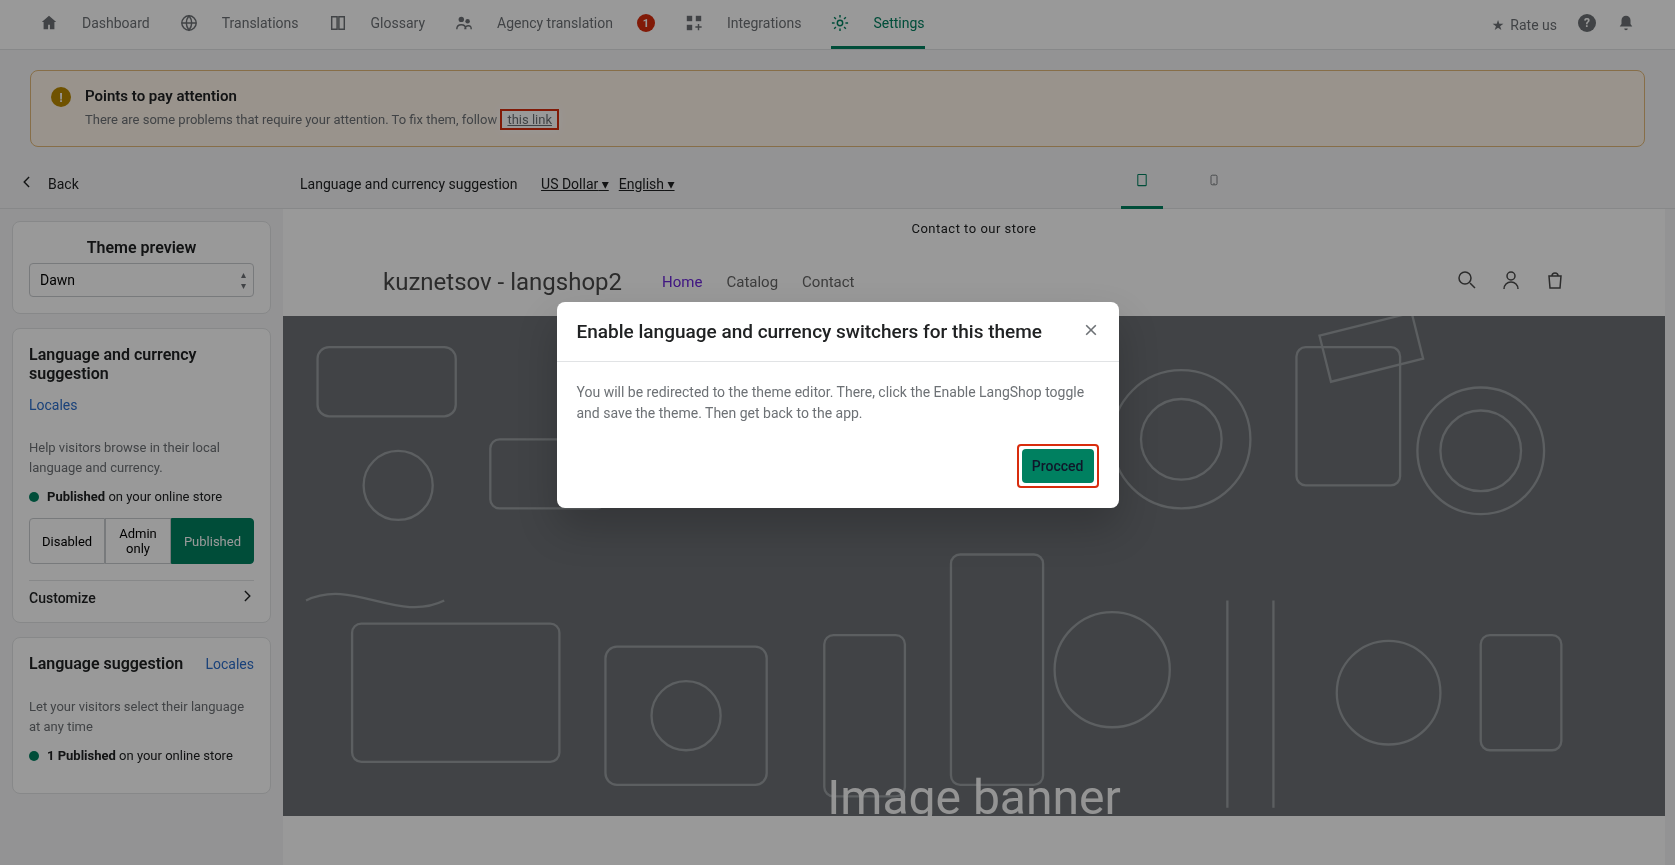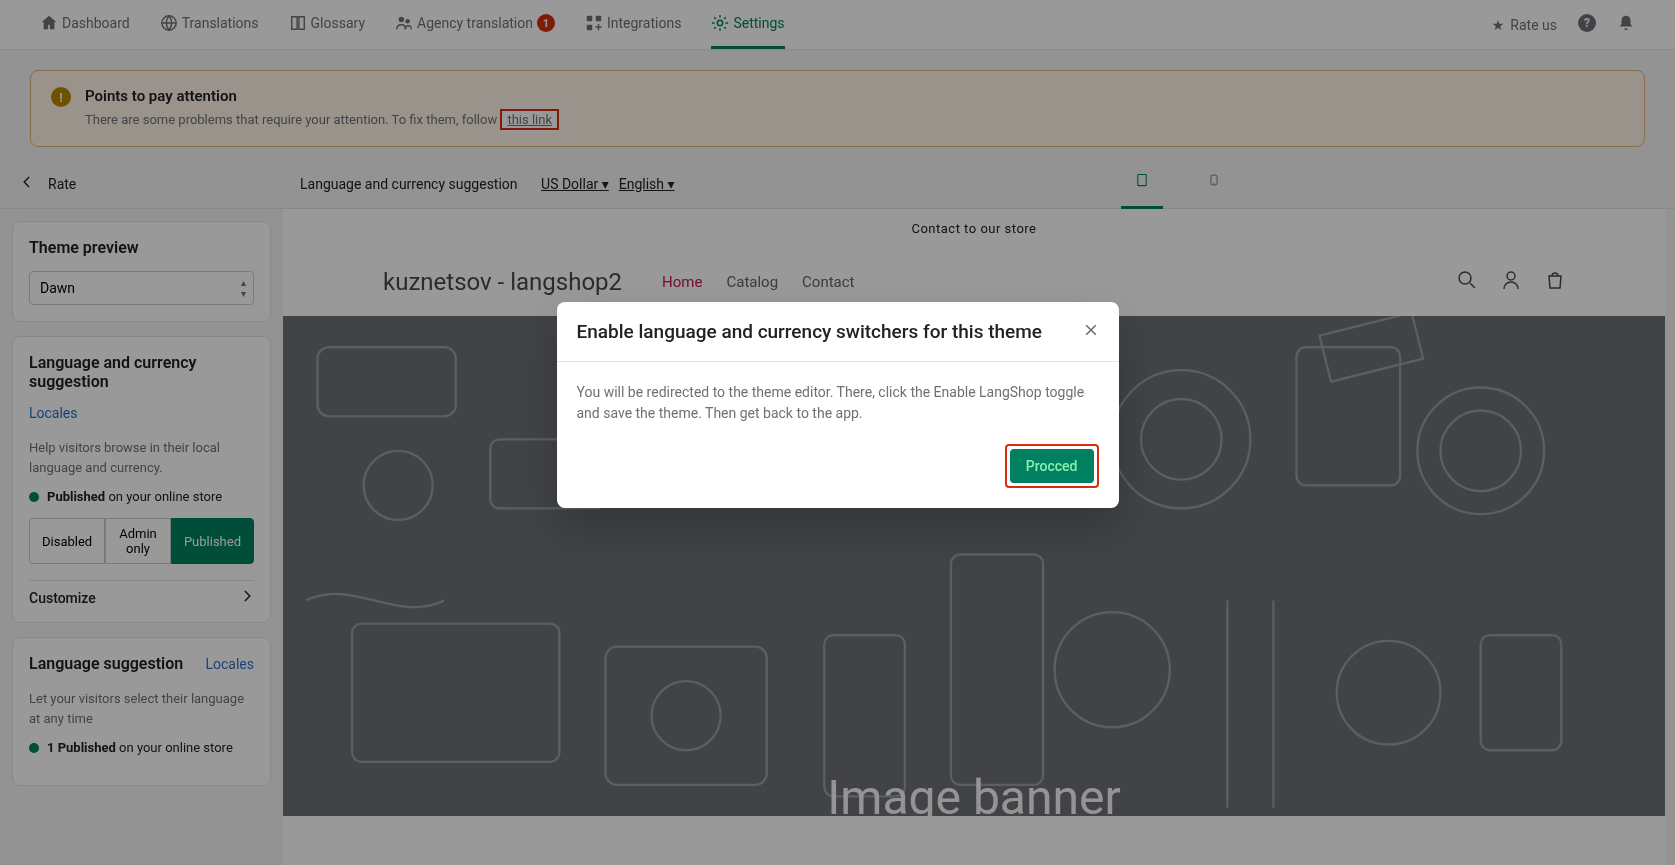--- a/index.html
+++ b/index.html
@@ -1,20 +1,20 @@
 <!DOCTYPE html>
 <html><head>
 <meta charset="utf-8">
 <style>
 * { margin: 0; padding: 0; box-sizing: border-box; font-family: -apple-system, BlinkMacSystemFont, "Segoe UI", Roboto, sans-serif; }
 body { background: #f6f6f7; color: #202223; width: 1675px; height: 865px; overflow: hidden; position: relative; }
 
 .top-nav { height: 50px; background: #fff; border-bottom: 1px solid #e1e3e5; display: flex; align-items: center; padding: 0 40px; justify-content: space-between; }
 .nav-left { display: flex; gap: 30px; align-items: center; }
-.nav-item { display: flex; align-items: center; gap: 4px; color: #6d7175; font-size: 14px; cursor: pointer; padding: 14px 0; border-bottom: 3px solid transparent; }
+.nav-item { display: flex; align-items: center; gap: 24px; color: #6d7175; font-size: 14px; cursor: pointer; padding: 14px 0; border-bottom: 3px solid transparent; }
 .nav-item.active { color: #008060; border-bottom: 3px solid #008060; }
 .nav-item .icon { width: 18px; height: 18px; display: inline-flex; align-items: center; justify-content: center; }
 .badge { background: #d82c0d; color: #fff; border-radius: 50%; width: 18px; height: 18px; font-size: 11px; display: inline-flex; align-items: center; justify-content: center; font-weight: bold; }
 .nav-right { display: flex; gap: 20px; align-items: center; color: #6d7175; }
 .nav-right-item { display: flex; align-items: center; gap: 6px; font-size: 14px; cursor: pointer; }
 
 .banner { margin: 20px 30px 12px; background: #fff5ea; border: 1px solid #e1b878; border-radius: 8px; padding: 16px 20px; display: flex; gap: 14px; }
 .banner-icon { width: 20px; height: 20px; background: #b98900; border-radius: 50%; color: #fff; display: flex; align-items: center; justify-content: center; font-weight: bold; font-size: 13px; flex-shrink: 0; }
 .banner-title { font-weight: 600; font-size: 15px; margin-bottom: 4px; }
 .banner-text { font-size: 13px; color: #6d7175; }
@@ -25,58 +25,58 @@
 .back-btn { display: flex; align-items: center; gap: 14px; padding: 0 20px; width: 290px; font-size: 14px; cursor: pointer; }
 .sub-center { flex: 1; display: flex; align-items: center; padding-left: 10px; font-size: 14px; gap: 10px; }
 .dd-link { text-decoration: underline; cursor: pointer; }
 .device-tabs { display: flex; gap: 30px; padding-right: 440px; }
 .device-tab { width: 42px; height: 50px; display: flex; align-items: center; justify-content: center; border-bottom: 3px solid transparent; cursor: pointer; color: #6d7175; }
 .device-tab.active { border-bottom: 3px solid #008060; color: #008060; }
 
 .main-area { display: flex; height: calc(100% - 50px - 50px - 85px); }
 .sidebar { width: 283px; padding: 12px; overflow-y: auto; }
 .side-card { background: #fff; border: 1px solid #e1e3e5; border-radius: 8px; padding: 16px; margin-bottom: 14px; }
-.side-title { font-weight: 600; font-size: 16px; margin-bottom: 14px; }
+.side-title { font-weight: 600; font-size: 16px; margin-bottom: 6px; text-align: center; }
 .select-wrap { position: relative; border-radius: 7px; }
 .select { width: 100%; padding: 8px 10px; border: 1px solid #c9cccf; border-radius: 4px; font-size: 14px; appearance: none; background: #fff; }
 .select-caret { position: absolute; right: 8px; top: 50%; transform: translateY(-50%); pointer-events: none; font-size: 10px; color: #6d7175; }
 .side-sub { font-size: 16px; font-weight: 600; margin-bottom: 12px; }
 .side-link { color: #2c6ecb; font-size: 14px; cursor: pointer; }
-.side-help { font-size: 13px; color: #6d7175; margin: 16px 0 12px; line-height: 1.5; }
+.side-help { font-size: 13px; color: #6d7175; margin: 24px 0 12px; line-height: 1.5; }
 .status-row { display: flex; align-items: center; gap: 8px; font-size: 13px; margin-bottom: 14px; }
 .status-dot { width: 10px; height: 10px; border-radius: 50%; background: #008060; }
 .btn-group { display: flex; gap: 0; }
 .btn-group button { padding: 7px 12px; font-size: 13px; border: 1px solid #c9cccf; background: #fff; cursor: pointer; }
 .btn-group button:first-child { border-radius: 4px 0 0 4px; }
 .btn-group button:last-child { border-radius: 0 4px 4px 0; }
 .btn-group button.active { background: #008060; color: #fff; border-color: #008060; }
 .customize-row { display: flex; justify-content: space-between; align-items: center; padding: 8px 0 0; cursor: pointer; font-size: 14px; font-weight: 500; border-top: 1px solid #e1e3e5; margin-top: 16px; }
 .side-flex-header { display: flex; justify-content: space-between; align-items: center; margin-bottom: 12px; }
 
 .preview { flex: 1; background: #fff; margin: 0 10px 0 0; position: relative; overflow: hidden; }
 .announce { text-align: center; padding: 12px; font-size: 13px; letter-spacing: 0.5px; background: #fff; }
 .store-header { display: flex; align-items: center; justify-content: space-between; padding: 20px 100px; background: #fff; }
 .store-name { font-size: 24px; color: #4a4a4a; }
 .store-nav { display: flex; gap: 24px; font-size: 15px; color: #666; }
 .store-nav span { cursor: pointer; text-decoration: underline; text-decoration-color: transparent; }
-.store-nav span:first-child { color: #be185d; }
+.store-nav span:first-child { color: #6d28d9; }
 .store-icons { display: flex; gap: 24px; color: #4a4a4a; }
 .hero { height: 500px; background: #6d7175; position: relative; display: flex; align-items: flex-end; justify-content: center; }
 .hero-svg { position: absolute; inset: 0; width: 100%; height: 100%; }
 .hero-text { color: #fff; font-size: 48px; font-weight: 400; z-index: 1; margin-bottom: -10px; opacity: 0.95; }
 
 .overlay { position: absolute; inset: 0; background: rgba(0,0,0,0.4); z-index: 100; display: flex; align-items: flex-start; justify-content: center; padding-top: 302px; }
 .modal { width: 562px; background: #fff; border-radius: 8px; box-shadow: 0 20px 40px rgba(0,0,0,0.2); }
 .modal-header { display: flex; justify-content: space-between; align-items: center; padding: 18px 20px; border-bottom: 1px solid #e1e3e5; }
 .modal-title { font-size: 19px; font-weight: 500; }
 .modal-close { cursor: pointer; color: #6d7175; font-size: 18px; }
 .modal-body { padding: 20px; font-size: 14px; color: #6d7175; line-height: 1.5; }
 .modal-footer { padding: 0 20px 20px; display: flex; justify-content: flex-end; }
 .proceed-wrap { border: 2px solid #d82c0d; border-radius: 4px; padding: 3px; box-shadow: 0 0 10px rgba(255,255,255,0.5); }
-.proceed-btn { background: #008060; color: #86efac; border: none; padding: 9px 16px; border-radius: 4px; font-size: 14px; font-weight: 500; cursor: pointer; }
+.proceed-btn { background: #008060; color: #0f172a; border: none; padding: 9px 10px; border-radius: 4px; font-size: 14px; font-weight: 500; cursor: pointer; }
 
 svg { fill: currentColor; }
 </style>
 </head>
 <body>
 
 <div class="top-nav">
   <div class="nav-left">
     <div class="nav-item">
       <span class="icon">
@@ -162,21 +162,21 @@
       <span>There are some problems that require your attention. To fix them, follow </span><span class="banner-link-wrap"><a class="banner-link">this link</a></span>
     </div>
   </div>
 </div>
 
 <div class="sub-header">
   <div class="back-btn">
     <span><svg viewBox="0 0 20 20" width="14" height="14">
           <path d="M13 3l-7 7 7 7" fill="none" stroke="currentColor" stroke-width="2"></path>
         </svg></span>
-    <span>Rate</span>
+    <span>Back</span>
   </div>
   <div class="sub-center">
     <span>Language and currency suggestion</span>
     <span>&nbsp;</span>
     <span class="dd-link"><span>US Dollar</span> ▾</span>
     <span class="dd-link"><span>English</span> ▾</span>
   </div>
   <div class="device-tabs">
     <div class="device-tab active">
       <span><svg viewBox="0 0 20 20" width="14" height="18">

